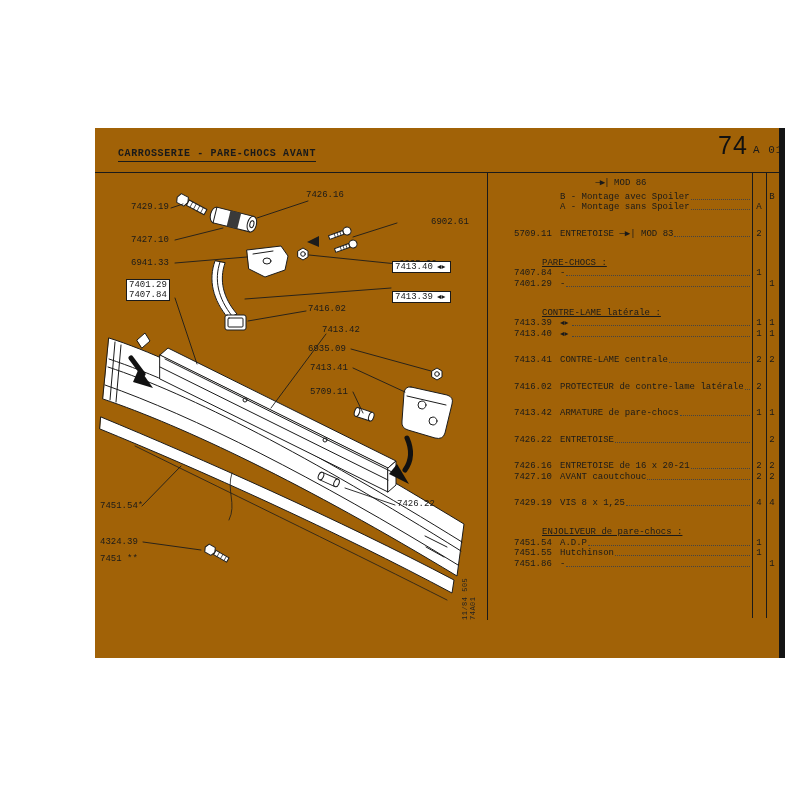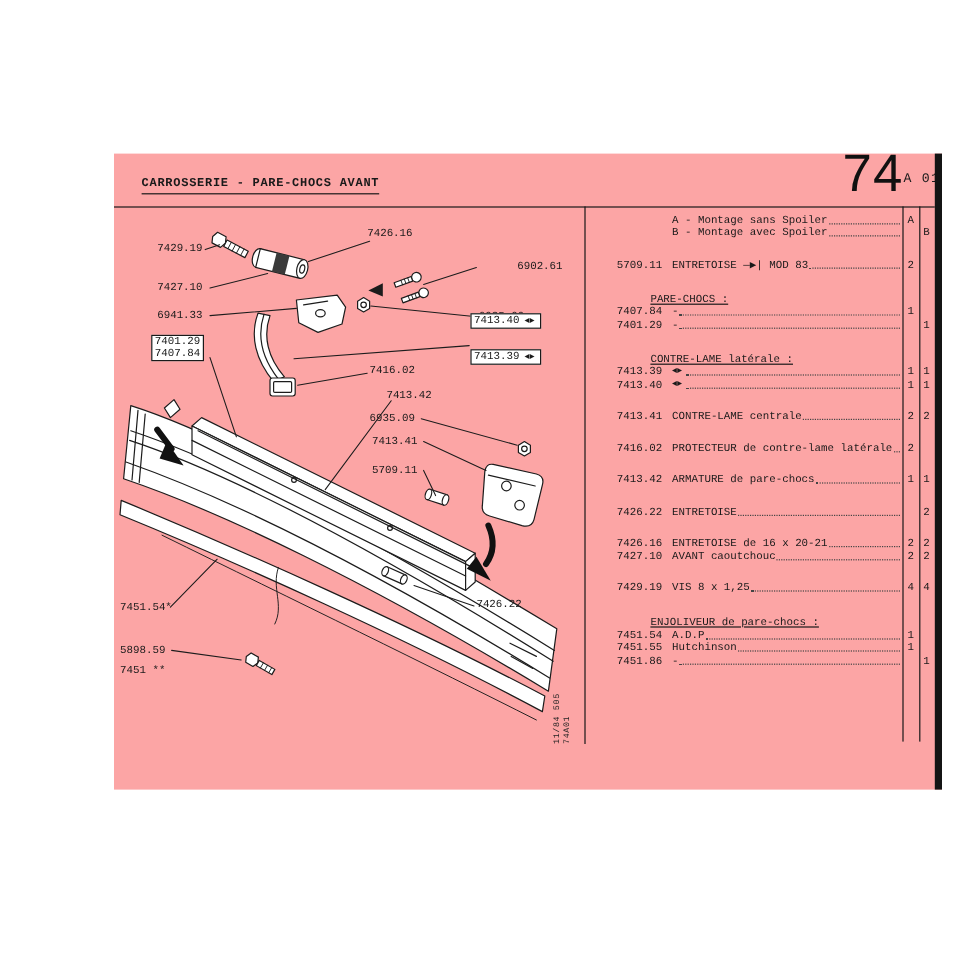--- a/index.html
+++ b/index.html
@@ -1,22 +1,22 @@
 <!DOCTYPE html>
 <html><head>
 <meta charset="utf-8">
 <style>
   *{margin:0;padding:0;box-sizing:border-box}
   html,body{width:800px;height:800px;background:#ffffff;overflow:hidden}
   body{font-family:"Liberation Mono","DejaVu Sans Mono",monospace;color:#1a1a1a}
-  .sheet{position:absolute;left:95px;top:128px;width:690px;height:530px;background:#fca5a5}
+  .sheet{position:absolute;left:95px;top:128px;width:690px;height:530px;background:#a16207}
 
   .title{position:absolute;left:23px;top:20px;font-size:10px;font-weight:bold;letter-spacing:.6px;
          border-bottom:1px solid #1a1a1a;padding-bottom:2px;white-space:pre}
-  .pagenum{position:absolute;left:607px;top:0px;font-size:44px;line-height:34px;
+  .pagenum{position:absolute;left:623px;top:0px;font-size:25px;line-height:34px;
            font-family:"Liberation Sans","DejaVu Sans",sans-serif;color:#111;letter-spacing:1px}
   .pageref{position:absolute;left:658px;top:16px;font-size:11px;letter-spacing:1px}
 
   .hrule{position:absolute;left:0;top:44px;width:684px;border-top:1px solid #1a1a1a}
   .vdivider{position:absolute;left:392px;top:44px;height:448px;border-left:1px solid #1a1a1a}
   .qcol-a{position:absolute;left:657px;top:44px;height:446px;border-left:1px solid #1a1a1a}
   .qcol-b{position:absolute;left:671px;top:44px;height:446px;border-left:1px solid #1a1a1a}
   .scanbar{position:absolute;right:0;top:0;bottom:0;width:6px;background:#141414}
 
   .diagram-svg{position:absolute;left:0;top:0}
@@ -201,39 +201,40 @@
       <div class="dlabel boxed" style="left: 31px; top: 151px;"><span style="display: block;">7401.29</span><span style="display: block;">7407.84</span></div>
       <div class="dlabel boxed" style="left: 297px; top: 133px;"><span style="display: block;">7413.40<span class="sym"> ◄►</span></span></div>
       <div class="dlabel boxed" style="left: 297px; top: 163px;"><span style="display: block;">7413.39<span class="sym"> ◄►</span></span></div>
       <div class="dlabel" style="left: 213px; top: 176px;"><span style="display: block;">7416.02</span></div>
       <div class="dlabel" style="left: 227px; top: 197px;"><span style="display: block;">7413.42</span></div>
       <div class="dlabel" style="left: 213px; top: 216px;"><span style="display: block;">6935.09</span></div>
       <div class="dlabel" style="left: 215px; top: 235px;"><span style="display: block;">7413.41</span></div>
       <div class="dlabel" style="left: 215px; top: 259px;"><span style="display: block;">5709.11</span></div>
       <div class="dlabel" style="left: 5px; top: 373px;"><span style="display: block;">7451.54*</span></div>
       <div class="dlabel" style="left: 5px; top: 385px;"><span style="display: block; margin-top: 41px;">7451 **</span></div>
-      <div class="dlabel" style="left: 5px; top: 409px;"><span style="display: block;">5898.59</span></div>
+      <div class="dlabel" style="left: 5px; top: 409px;"><span style="display: block;">4324.39</span></div>
       <div class="dlabel" style="left: 302px; top: 371px;"><span style="display: block;">7426.22</span></div>
     </div>
 
   <div class="vnote">11/84 505 74A01</div>
 
   <div class="ptable" id="parts-table">
-      <div class="trow t-item">
-        <span class="ref"></span>
-        <span class="desc"><span>A - Montage sans Spoiler</span><span class="dots"></span></span>
-        <span class="qa">A</span>
-        <span class="qb"></span>
-      </div>
+      <div class="trow t-modhdr"><span class="arrow">—▶|</span><span> MOD 86</span></div>
       <div class="trow t-item">
         <span class="ref"></span>
         <span class="desc"><span>B - Montage avec Spoiler</span><span class="dots"></span></span>
         <span class="qa"></span>
         <span class="qb">B</span>
       </div>
+      <div class="trow t-item">
+        <span class="ref"></span>
+        <span class="desc"><span>A - Montage sans Spoiler</span><span class="dots"></span></span>
+        <span class="qa">A</span>
+        <span class="qb"></span>
+      </div>
       <div class="trow t-gap"></div>
       <div class="trow t-item">
         <span class="ref">5709.11</span>
         <span class="desc"><span>ENTRETOISE —▶| MOD 83</span><span class="dots"></span></span>
         <span class="qa">2</span>
         <span class="qb"></span>
       </div>
       <div class="trow t-gap"></div>
       <div class="trow t-section">
         <span class="section-text">PARE-CHOCS :</span>

